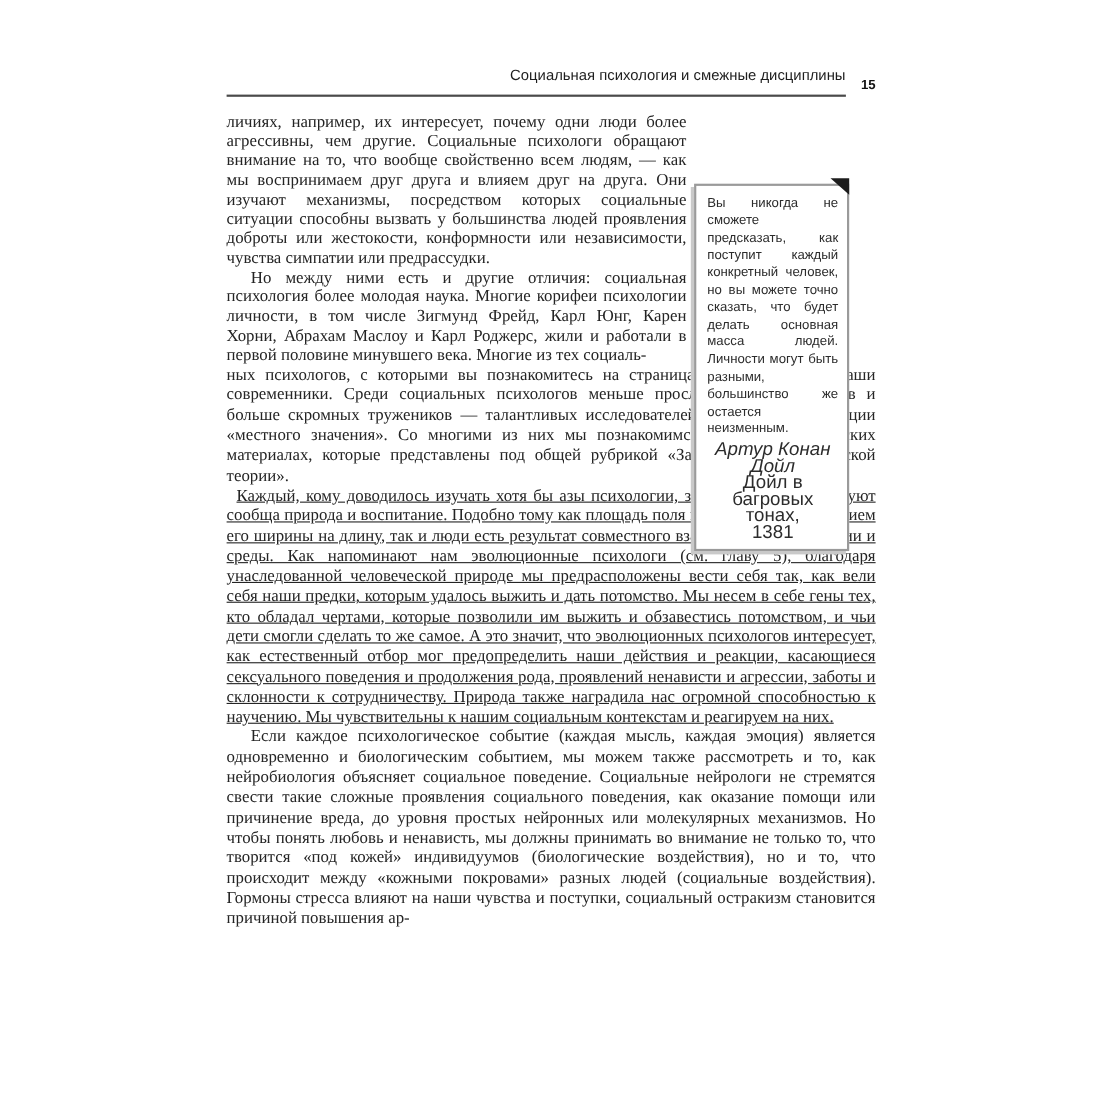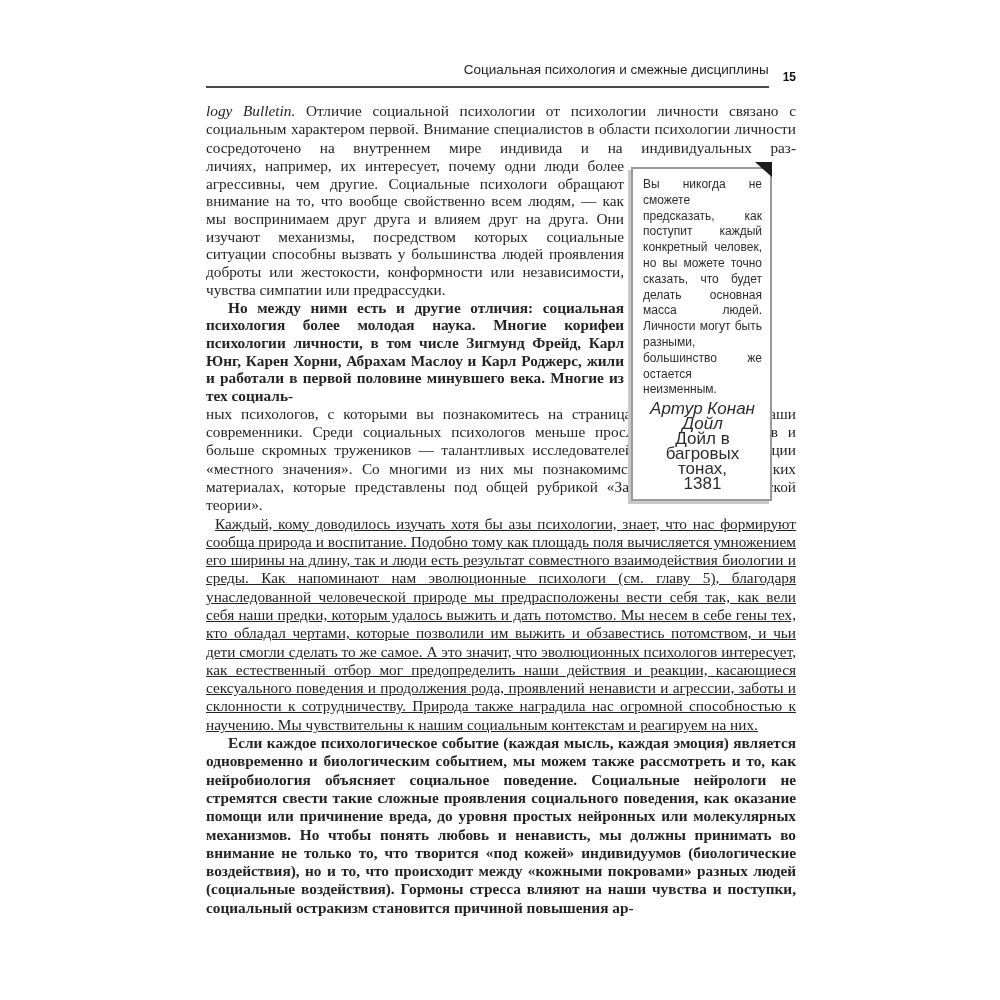--- a/index.html
+++ b/index.html
@@ -43,21 +43,21 @@
   .bodytext {
     margin-top: 14px;
     font-size: 15.3px;
     line-height: 18.3px;
     text-align: justify;
   }
   .bodytext p { margin: 0; }
   .p-first { text-align-last: justify; }
   .narrow { width: 418px; }
   .p-narrow { line-height: 17.7px; }
-  .indent { text-indent: 22px; font-weight: bold; }
+  .indent { text-indent: 22px; }
   .indent-sm { text-indent: 9px; text-decoration: underline; }
   .lead { font-style: italic; }
   .section-heading {
     font-family: "Liberation Sans", "DejaVu Sans", sans-serif;
     font-size: 18px;
     font-weight: bold;
     text-align: center;
     margin: 10px 0 7px 0;
     color: #111111;
     letter-spacing: 0.2px;
@@ -106,21 +106,20 @@
   <div class="content">
 
     <div class="header-row">
       <div class="running-rule">
         <span class="running-head">Социальная психология и смежные дисциплины</span>
       </div>
       <div class="page-num">15</div>
     </div>
 
     <div class="bodytext">
-      <p class="p-first"><em class="lead">logy Bulletin.</em><span> Отличие социальной психологии от психологии личности связано с социальным характером первой. Внимание специалистов в области психологии личности сосредоточено на внутреннем мире индивида и на индивидуальных раз-</span></p>
 
       <div class="narrow">
         <p class="p-narrow">личиях, например, их интересует, почему одни люди более агрессивны, чем другие. Социальные психологи обращают внимание на то, что вообще свойственно всем людям, — как мы воспринимаем друг друга и влияем друг на друга. Они изучают механизмы, посредством которых социальные ситуации способны вызвать у большинства людей проявления доброты или жестокости, конформности или независимости, чувства симпатии или предрассудки.</p>
         <p class="p-narrow indent">Но между ними есть и другие отличия: социальная психология более молодая наука. Многие корифеи психологии личности, в том числе Зигмунд Фрейд, Карл Юнг, Карен Хорни, Абрахам Маслоу и Карл Роджерс, жили и работали в первой половине минувшего века. Многие из тех социаль-</p>
       </div>
 
       <p>ных психологов, с которыми вы познакомитесь на страницах этой книги, — наши современники. Среди социальных психологов меньше прославленных теоретиков и больше скромных тружеников — талантливых исследователей, создающих концепции «местного значения». Со многими из них мы познакомимся в автобиографических материалах, которые представлены под общей рубрикой «За кулисами классической теории».</p>
 
 
       <p class="indent-sm">Каждый, кому доводилось изучать хотя бы азы психологии, знает, что нас формируют сообща природа и воспитание. Подобно тому как площадь поля вычисляется умножением его ширины на длину, так и люди есть результат совместного взаимодействия биологии и среды. Как напоминают нам эволюционные психологи (см. главу 5), благодаря унаследованной человеческой природе мы предрасположены вести себя так, как вели себя наши предки, которым удалось выжить и дать потомство. Мы несем в себе гены тех, кто обладал чертами, которые позволили им выжить и обзавестись потомством, и чьи дети смогли сделать то же самое. А это значит, что эволюционных психологов интересует, как естественный отбор мог предопределить наши действия и реакции, касающиеся сексуального поведения и продолжения рода, проявлений ненависти и агрессии, заботы и склонности к сотрудничеству. Природа также наградила нас огромной способностью к научению. Мы чувствительны к нашим социальным контекстам и реагируем на них.</p>

